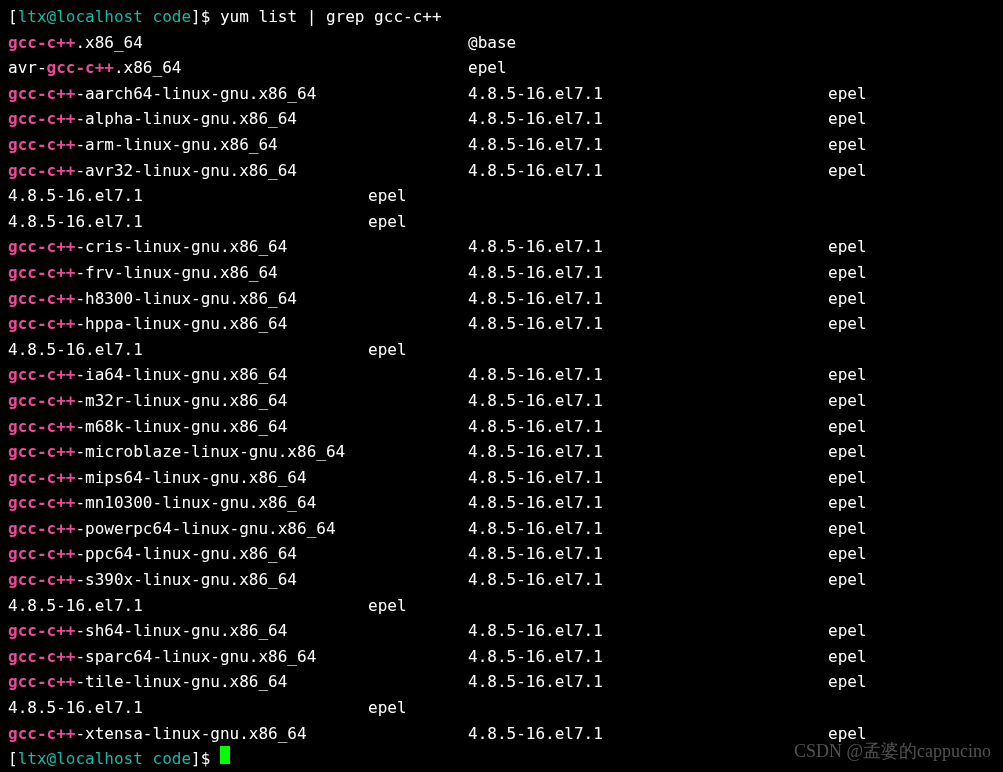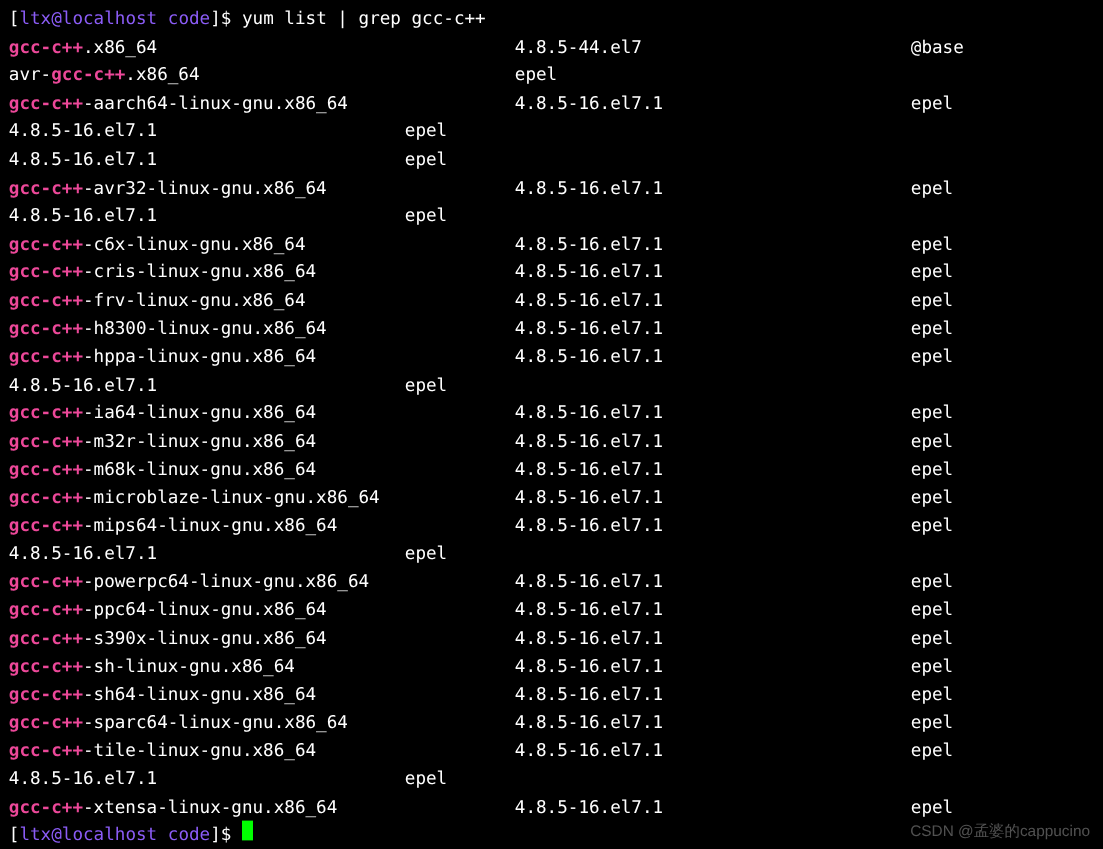--- a/index.html
+++ b/index.html
@@ -21,71 +21,71 @@
   .line {
     white-space: pre;
     display: flex;
   }
   .col-pkg { width: 460px; flex: 0 0 460px; }
   .col-ver { width: 360px; flex: 0 0 360px; }
   .col-repo { flex: 1; }
   .hl { color: #ec4899; font-weight: bold; }
   .white { color: #ffffff; }
   .prompt-bracket { color: #ffffff; }
-  .prompt-text { color: #8b5cf6; }
+  .prompt-text { color: #14b8a6; }
   .dollar { color: #ffffff; }
   .cursor {
     display: inline-block;
     width: 10px;
     height: 18px;
     background: #00ff00;
     vertical-align: text-bottom;
   }
   .watermark {
     position: absolute;
     bottom: 6px;
     right: 12px;
     color: rgba(180,180,180,0.45);
-    font-family: Liberation Sans, sans-serif;
-    font-size: 14px;
+    font-family: Liberation Serif, serif;
+    font-size: 18px;
     margin-top: 28px;
   }
 </style>
 </head>
 <body>
 
 <div class="terminal">
   <div class="line">
     <span class="prompt-bracket">[</span><span class="prompt-text">ltx</span><span class="prompt-text">@</span><span class="prompt-text">localhost</span><span class="prompt-text"> </span><span class="prompt-text">code</span><span class="prompt-bracket">]</span><span class="dollar">$</span><span> </span><span class="white">yum list | grep gcc-c++</span>
   </div>
 
   <div id="rows">
-      <div class="line"><span class="col-pkg"><span class="white"></span><span class="hl">gcc-c++</span><span class="white">.x86_64</span></span><span class="col-ver white">4.8.5-44.el7</span><span class="col-repo white">@base</span></div>
+      <div class="line"><span class="col-pkg"><span class="white"></span><span class="hl">gcc-c++</span><span class="white">.x86_64</span></span><span class="col-repo white">@base</span></div>
       <div class="line"><span class="col-pkg"><span class="white">avr-</span><span class="hl">gcc-c++</span><span class="white">.x86_64</span></span><span class="col-repo white">epel</span></div>
       <div class="line"><span class="col-pkg"><span class="white"></span><span class="hl">gcc-c++</span><span class="white">-aarch64-linux-gnu.x86_64</span></span><span class="col-ver white">4.8.5-16.el7.1</span><span class="col-repo white">epel</span></div>
+      <div class="line"><span class="col-pkg"><span class="white"></span><span class="hl">gcc-c++</span><span class="white">-alpha-linux-gnu.x86_64</span></span><span class="col-ver white">4.8.5-16.el7.1</span><span class="col-repo white">epel</span></div>
+      <div class="line"><span class="col-pkg"><span class="white"></span><span class="hl">gcc-c++</span><span class="white">-arm-linux-gnu.x86_64</span></span><span class="col-ver white">4.8.5-16.el7.1</span><span class="col-repo white">epel</span></div>
+      <div class="line"><span class="col-pkg"><span class="white"></span><span class="hl">gcc-c++</span><span class="white">-avr32-linux-gnu.x86_64</span></span><span class="col-ver white">4.8.5-16.el7.1</span><span class="col-repo white">epel</span></div>
       <div class="line"><span class="col-ver white">4.8.5-16.el7.1</span><span class="col-repo white">epel</span></div>
       <div class="line"><span class="col-ver white">4.8.5-16.el7.1</span><span class="col-repo white">epel</span></div>
-      <div class="line"><span class="col-pkg"><span class="white"></span><span class="hl">gcc-c++</span><span class="white">-avr32-linux-gnu.x86_64</span></span><span class="col-ver white">4.8.5-16.el7.1</span><span class="col-repo white">epel</span></div>
-      <div class="line"><span class="col-ver white">4.8.5-16.el7.1</span><span class="col-repo white">epel</span></div>
-      <div class="line"><span class="col-pkg"><span class="white"></span><span class="hl">gcc-c++</span><span class="white">-c6x-linux-gnu.x86_64</span></span><span class="col-ver white">4.8.5-16.el7.1</span><span class="col-repo white">epel</span></div>
       <div class="line"><span class="col-pkg"><span class="white"></span><span class="hl">gcc-c++</span><span class="white">-cris-linux-gnu.x86_64</span></span><span class="col-ver white">4.8.5-16.el7.1</span><span class="col-repo white">epel</span></div>
       <div class="line"><span class="col-pkg"><span class="white"></span><span class="hl">gcc-c++</span><span class="white">-frv-linux-gnu.x86_64</span></span><span class="col-ver white">4.8.5-16.el7.1</span><span class="col-repo white">epel</span></div>
       <div class="line"><span class="col-pkg"><span class="white"></span><span class="hl">gcc-c++</span><span class="white">-h8300-linux-gnu.x86_64</span></span><span class="col-ver white">4.8.5-16.el7.1</span><span class="col-repo white">epel</span></div>
       <div class="line"><span class="col-pkg"><span class="white"></span><span class="hl">gcc-c++</span><span class="white">-hppa-linux-gnu.x86_64</span></span><span class="col-ver white">4.8.5-16.el7.1</span><span class="col-repo white">epel</span></div>
       <div class="line"><span class="col-ver white">4.8.5-16.el7.1</span><span class="col-repo white">epel</span></div>
       <div class="line"><span class="col-pkg"><span class="white"></span><span class="hl">gcc-c++</span><span class="white">-ia64-linux-gnu.x86_64</span></span><span class="col-ver white">4.8.5-16.el7.1</span><span class="col-repo white">epel</span></div>
       <div class="line"><span class="col-pkg"><span class="white"></span><span class="hl">gcc-c++</span><span class="white">-m32r-linux-gnu.x86_64</span></span><span class="col-ver white">4.8.5-16.el7.1</span><span class="col-repo white">epel</span></div>
       <div class="line"><span class="col-pkg"><span class="white"></span><span class="hl">gcc-c++</span><span class="white">-m68k-linux-gnu.x86_64</span></span><span class="col-ver white">4.8.5-16.el7.1</span><span class="col-repo white">epel</span></div>
       <div class="line"><span class="col-pkg"><span class="white"></span><span class="hl">gcc-c++</span><span class="white">-microblaze-linux-gnu.x86_64</span></span><span class="col-ver white">4.8.5-16.el7.1</span><span class="col-repo white">epel</span></div>
       <div class="line"><span class="col-pkg"><span class="white"></span><span class="hl">gcc-c++</span><span class="white">-mips64-linux-gnu.x86_64</span></span><span class="col-ver white">4.8.5-16.el7.1</span><span class="col-repo white">epel</span></div>
-      <div class="line"><span class="col-ver white">4.8.5-16.el7.1</span><span class="col-repo white">epel</span></div>
+      <div class="line"><span class="col-pkg"><span class="white"></span><span class="hl">gcc-c++</span><span class="white">-mn10300-linux-gnu.x86_64</span></span><span class="col-ver white">4.8.5-16.el7.1</span><span class="col-repo white">epel</span></div>
       <div class="line"><span class="col-pkg"><span class="white"></span><span class="hl">gcc-c++</span><span class="white">-powerpc64-linux-gnu.x86_64</span></span><span class="col-ver white">4.8.5-16.el7.1</span><span class="col-repo white">epel</span></div>
       <div class="line"><span class="col-pkg"><span class="white"></span><span class="hl">gcc-c++</span><span class="white">-ppc64-linux-gnu.x86_64</span></span><span class="col-ver white">4.8.5-16.el7.1</span><span class="col-repo white">epel</span></div>
       <div class="line"><span class="col-pkg"><span class="white"></span><span class="hl">gcc-c++</span><span class="white">-s390x-linux-gnu.x86_64</span></span><span class="col-ver white">4.8.5-16.el7.1</span><span class="col-repo white">epel</span></div>
-      <div class="line"><span class="col-pkg"><span class="white"></span><span class="hl">gcc-c++</span><span class="white">-sh-linux-gnu.x86_64</span></span><span class="col-ver white">4.8.5-16.el7.1</span><span class="col-repo white">epel</span></div>
+      <div class="line"><span class="col-ver white">4.8.5-16.el7.1</span><span class="col-repo white">epel</span></div>
       <div class="line"><span class="col-pkg"><span class="white"></span><span class="hl">gcc-c++</span><span class="white">-sh64-linux-gnu.x86_64</span></span><span class="col-ver white">4.8.5-16.el7.1</span><span class="col-repo white">epel</span></div>
       <div class="line"><span class="col-pkg"><span class="white"></span><span class="hl">gcc-c++</span><span class="white">-sparc64-linux-gnu.x86_64</span></span><span class="col-ver white">4.8.5-16.el7.1</span><span class="col-repo white">epel</span></div>
       <div class="line"><span class="col-pkg"><span class="white"></span><span class="hl">gcc-c++</span><span class="white">-tile-linux-gnu.x86_64</span></span><span class="col-ver white">4.8.5-16.el7.1</span><span class="col-repo white">epel</span></div>
       <div class="line"><span class="col-ver white">4.8.5-16.el7.1</span><span class="col-repo white">epel</span></div>
       <div class="line"><span class="col-pkg"><span class="white"></span><span class="hl">gcc-c++</span><span class="white">-xtensa-linux-gnu.x86_64</span></span><span class="col-ver white">4.8.5-16.el7.1</span><span class="col-repo white">epel</span></div>
     </div>
 
   <div class="line">
     <span class="prompt-bracket">[</span><span class="prompt-text">ltx</span><span class="prompt-text">@</span><span class="prompt-text">localhost</span><span> </span><span class="prompt-text">code</span><span class="prompt-bracket">]</span><span class="dollar">$</span><span> </span><span class="cursor"></span>
   </div>

